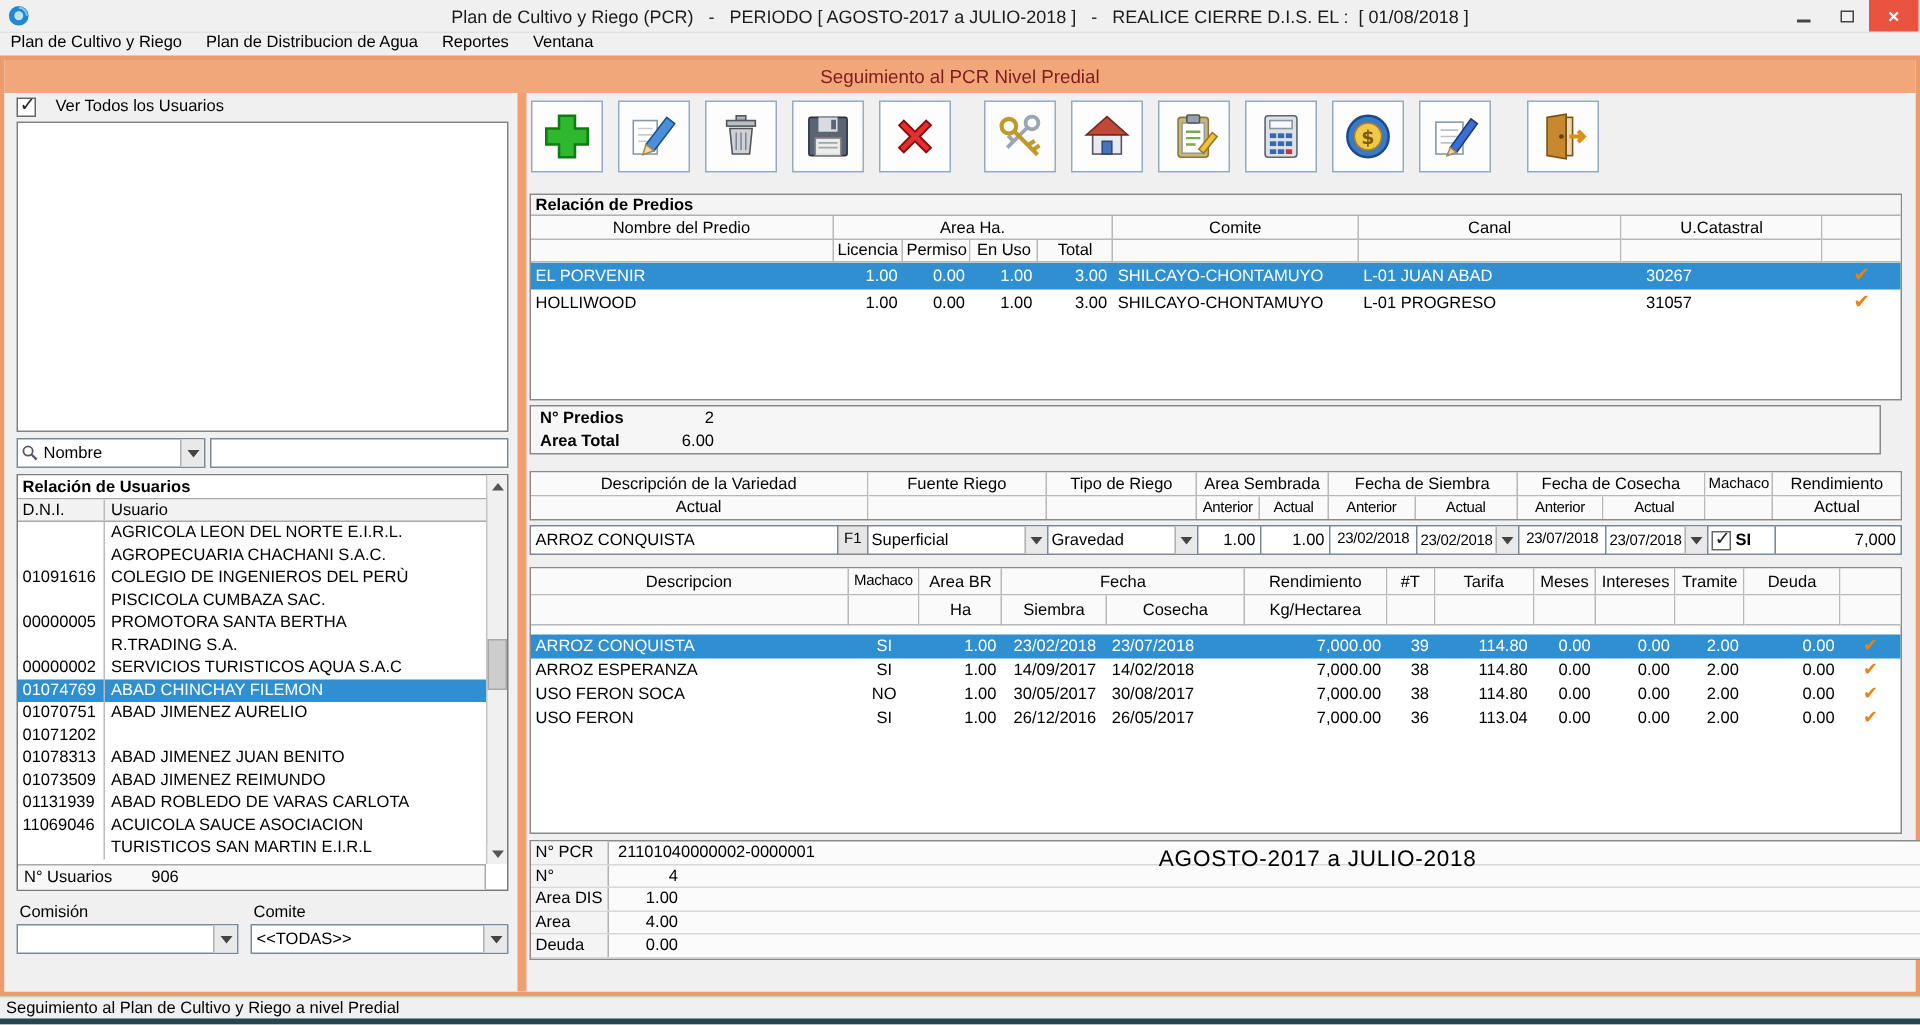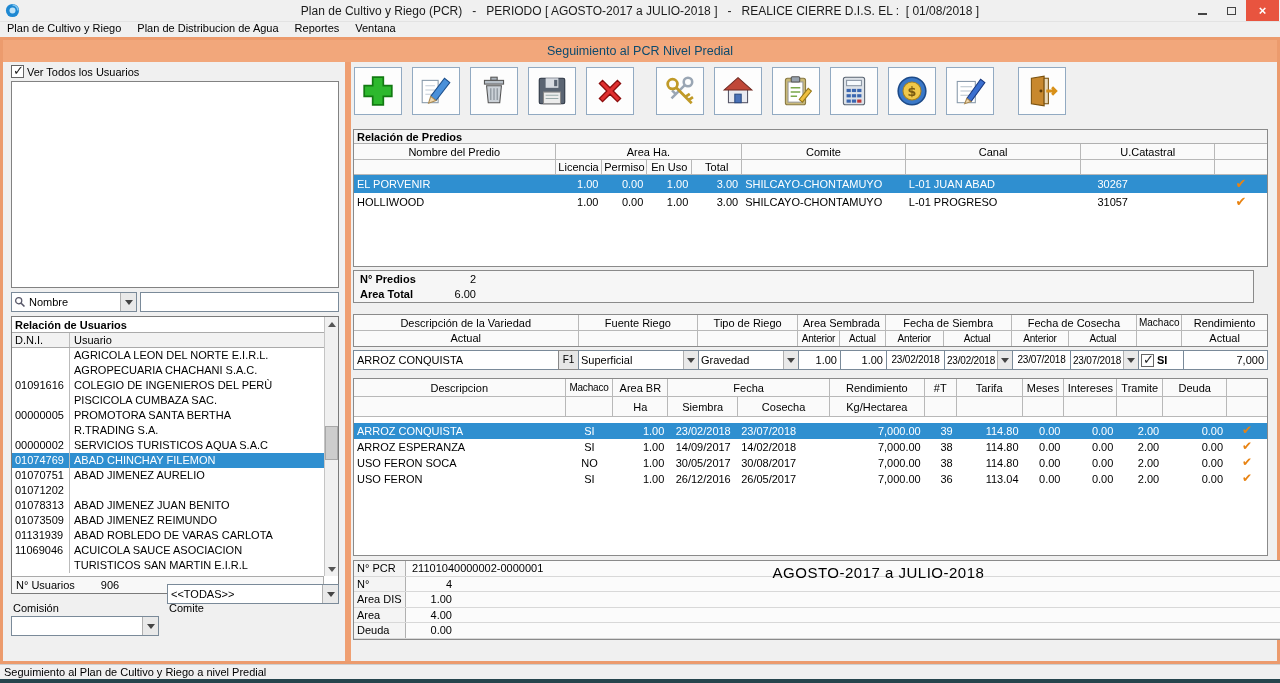--- a/index.html
+++ b/index.html
@@ -16,21 +16,21 @@
 .min-glyph{display:inline-block;width:9px;border-bottom:2px solid #444;margin-top:7px}
 .restore-glyph{display:inline-block;width:9px;height:8px;border:1px solid #444}
 .win-btn.close{width:33px;background:#e8543f;color:#fff;font-size:13px;font-weight:bold}
 
 
 .menubar{position:absolute;top:22px;left:0;width:100%;height:15px;background:#f0f0f0;display:flex;align-items:flex-start;padding-left:3px}
 .menu-item{padding:0 8px 0 4px;margin-right:4px;white-space:nowrap}
 
 
 .form{position:absolute;top:37px;left:0;width:1280px;height:627px;border:3px solid #ec9b6d;background:#f0f0f0}
-.form-title{height:22px;line-height:22px;background:#f2a77b;text-align:center;font-size:12.5px;color:#0c4a6e}
+.form-title{height:22px;line-height:22px;background:#f2a77b;text-align:center;font-size:12.5px;color:#7f1d1d}
 .form-body{position:absolute;top:22px;left:0;right:0;bottom:0;background:#f0f0f0}
 .lp{position:absolute;left:0;top:0;width:342px;height:100%}
 .splitter{position:absolute;left:342px;top:0;width:6px;height:100%;background:#ef9f72}
 .rp{position:absolute;left:348px;top:0;right:0;height:100%}
 
 
 .cb{width:13px;height:13px;background:#fff;border:1px solid #666;position:relative;display:inline-block;flex:0 0 13px}
 .cb.on::after{content:"✓";position:absolute;left:1px;top:-3px;font-size:13px;font-weight:bold;color:#222;font-family:"DejaVu Sans",sans-serif}
 .combo{background:#fff;border:1px solid #7a8a99;display:flex;align-items:center;height:20px}
 .combo .val{flex:1;padding:0 3px;overflow:hidden;white-space:nowrap}
@@ -42,21 +42,21 @@
 .ctr{text-align:center}
 .sm{font-size:10px;letter-spacing:-0.2px}
 .cyan{background:#00eef0}
 .okc{text-align:center;color:#e88312;font-weight:bold;font-size:13px;font-family:"DejaVu Sans",sans-serif}
 .sel{background:#2f8fd0;color:#fff}
 .trow{display:flex}
 .hc{background:#fafafa;border-right:1px solid #b8b8b8;border-bottom:1px solid #b8b8b8;text-align:center;overflow:hidden;white-space:nowrap}
 .dc{overflow:hidden;white-space:nowrap}
 
 
-.chk-row{position:absolute;top:3px;left:8px;display:flex;align-items:center;gap:3px}
+.chk-row{position:absolute;top:3px;left:8px;display:flex;gap:13px}
 .listbox{position:absolute;top:19px;left:8px;width:328px;height:207px;background:#fff;border:1px solid #828282}
 .search-combo{position:absolute;top:230px;left:8px;width:126px}
 .search-combo .mag{width:12px;height:12px;margin-left:2px}
 .search-input{position:absolute;top:230px;left:137px;width:199px;height:20px}
 .users-panel{position:absolute;top:254px;left:8px;width:328px;height:278px;background:#fff;border:1px solid #7a7a7a}
 .up-title{height:16px;line-height:16px;font-weight:bold;padding-left:3px;background:#fff;border-bottom:1px solid #aaa}
 .up-head{display:flex;height:15px;line-height:14px;background:#f2f2f2;border-bottom:1px solid #aaa}
 .u-dni{width:58px;padding-left:3px;border-right:1px solid #bbb;overflow:hidden}
 .u-name{flex:1;padding-left:4px;overflow:hidden;white-space:nowrap}
 .u-row{display:flex;height:15px;line-height:15px}
@@ -64,21 +64,21 @@
 .up-foot .cnt{margin-left:26px}
 .vscroll{position:absolute;top:0;right:0;bottom:17px;width:14px;background:#f0f0f0;border-left:1px solid #c4c4c4}
 .sb-btn{position:absolute;left:0;width:13px;height:13px;background:#f0f0f0;display:flex;align-items:center;justify-content:center}
 .sb-btn.up{top:0}.sb-btn.down{bottom:0}
 .sb-btn.up::after{content:"";border:4px solid transparent;border-bottom:5px solid #555;margin-bottom:3px}
 .sb-btn.down::after{content:"";border:4px solid transparent;border-top:5px solid #555;margin-top:3px}
 .sb-thumb{position:absolute;left:0;top:42%;width:13px;height:34px;background:#cdcdcd;border:1px solid #a8a8a8}
 .lbl-comision{position:absolute;top:540px;left:10px}
 .lbl-comite{position:absolute;top:540px;left:166px}
 .comision-combo{position:absolute;top:554px;left:8px;width:148px}
-.comite-combo{position:absolute;top:522px;left:164px;width:172px}
+.comite-combo{position:absolute;top:554px;left:164px;width:172px}
 
 
 .tb{position:absolute;top:5px;width:48px;height:48px;background:#fdfdfd;border:1px solid #92aac2;display:flex;align-items:center;justify-content:center;padding:0;cursor:default}
 .tb svg{width:34px;height:34px}
 
 
 .predios{position:absolute;left:2px;top:67px;width:915px;height:138px;background:#fff;border:1px solid #8a8a8a}
 .pg-title{height:14px;line-height:14px;font-weight:bold;padding-left:3px;background:#f4f4f4;border-bottom:1px solid #b0b0b0}
 .ph1 .hc{height:16px;line-height:16px}
 .ph2 .hc{height:15px;line-height:15px}

